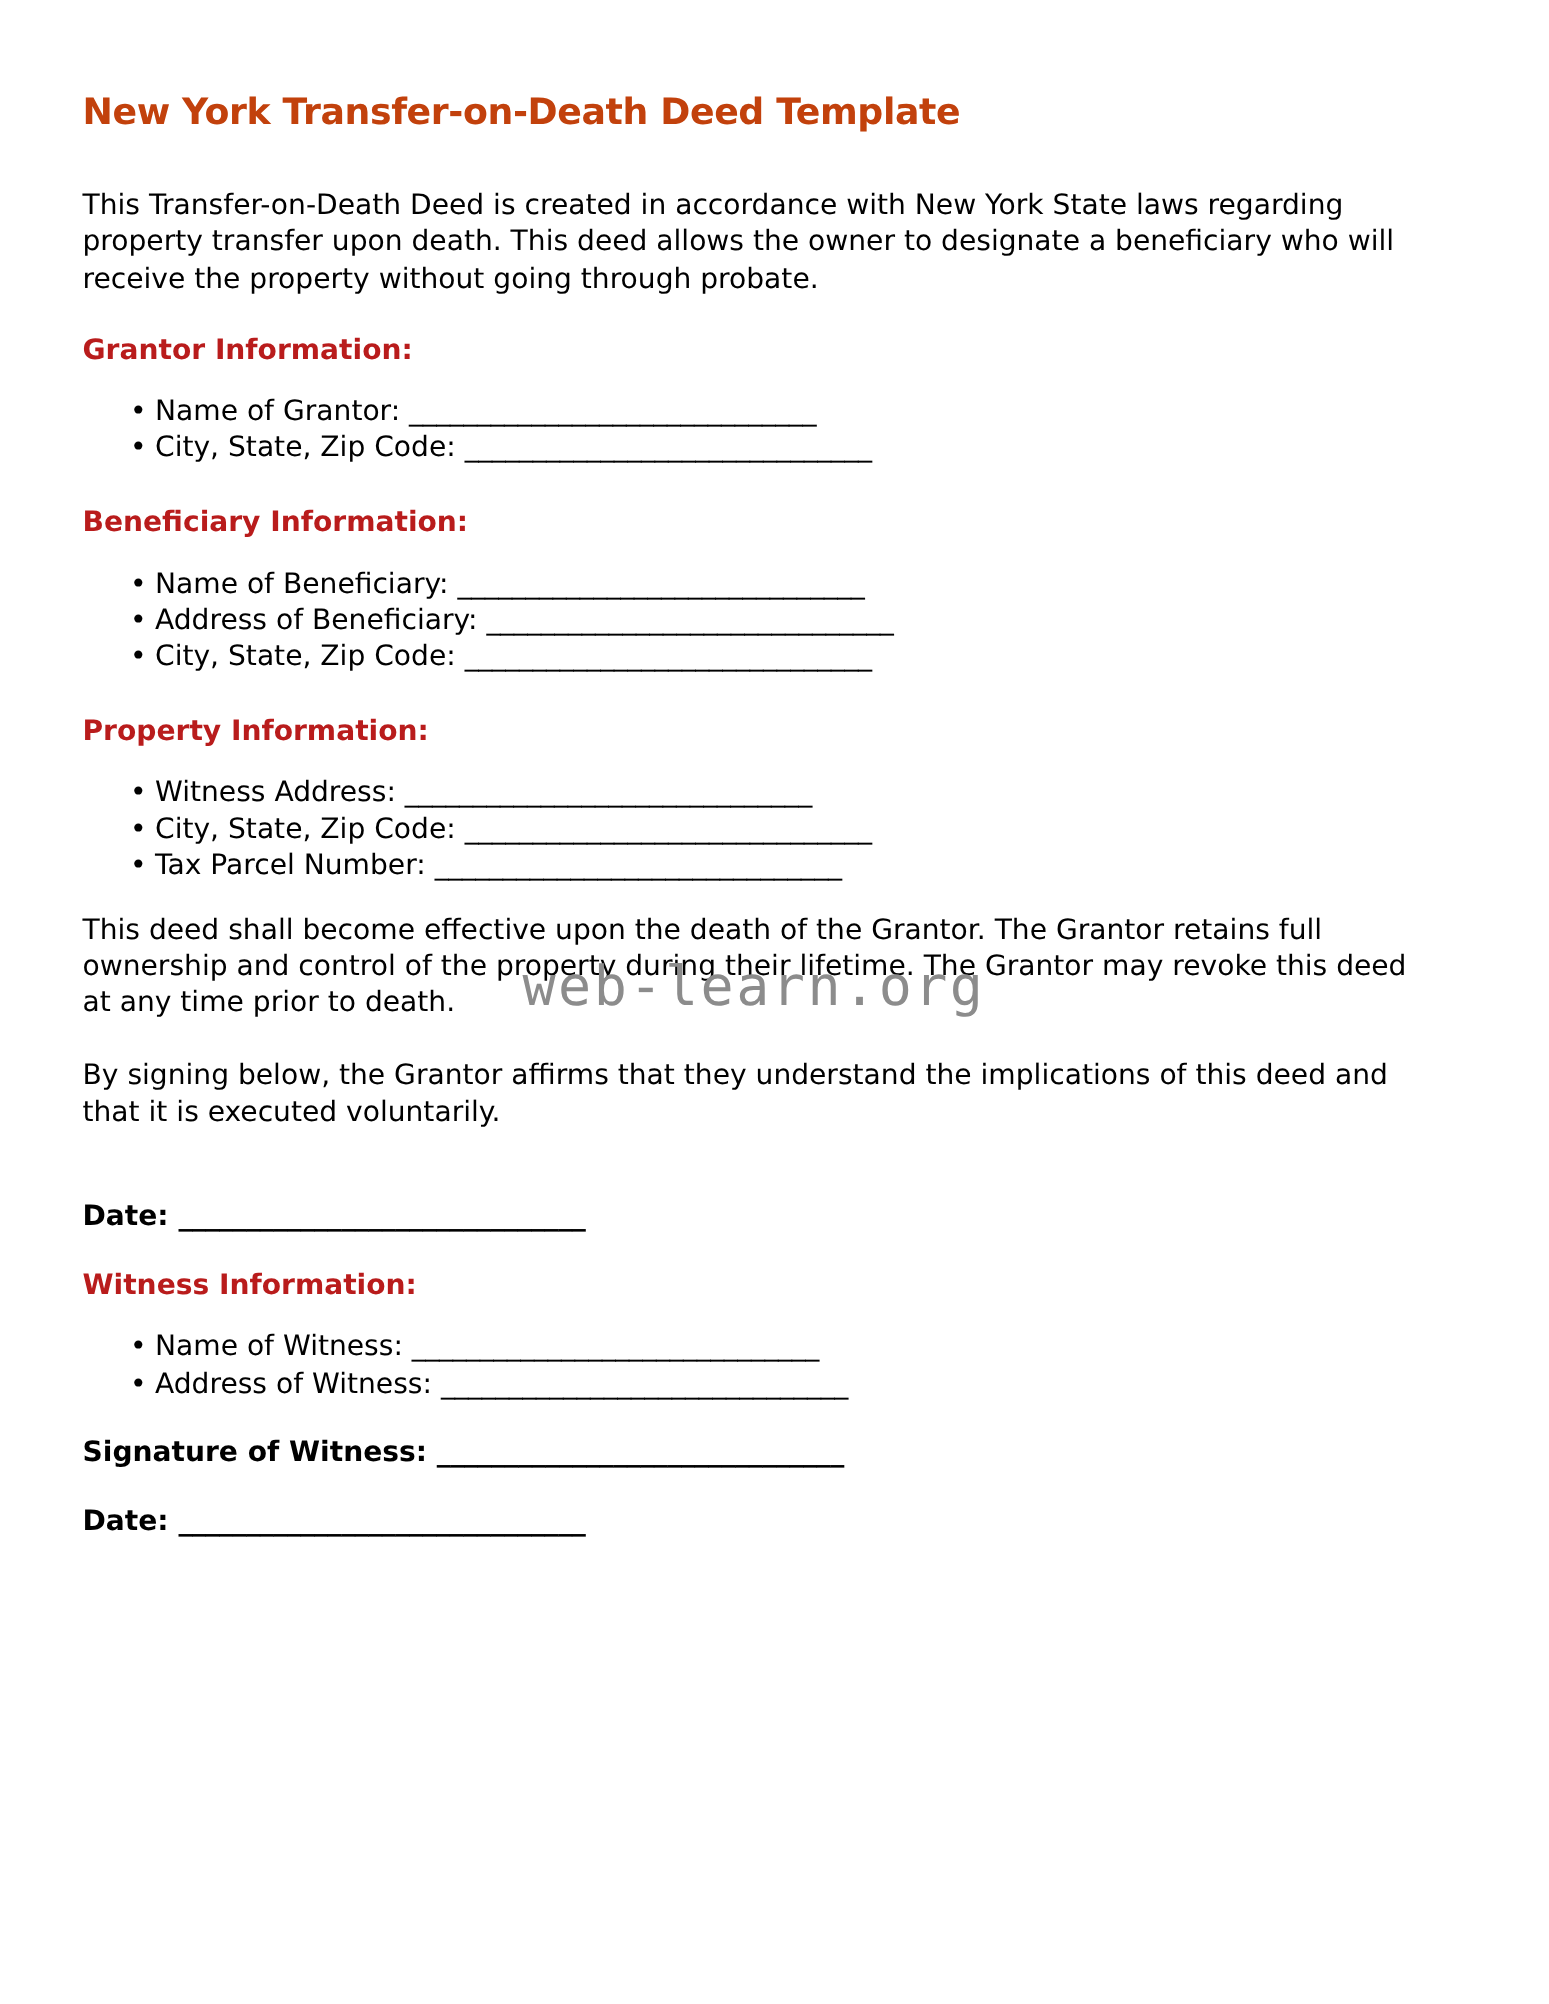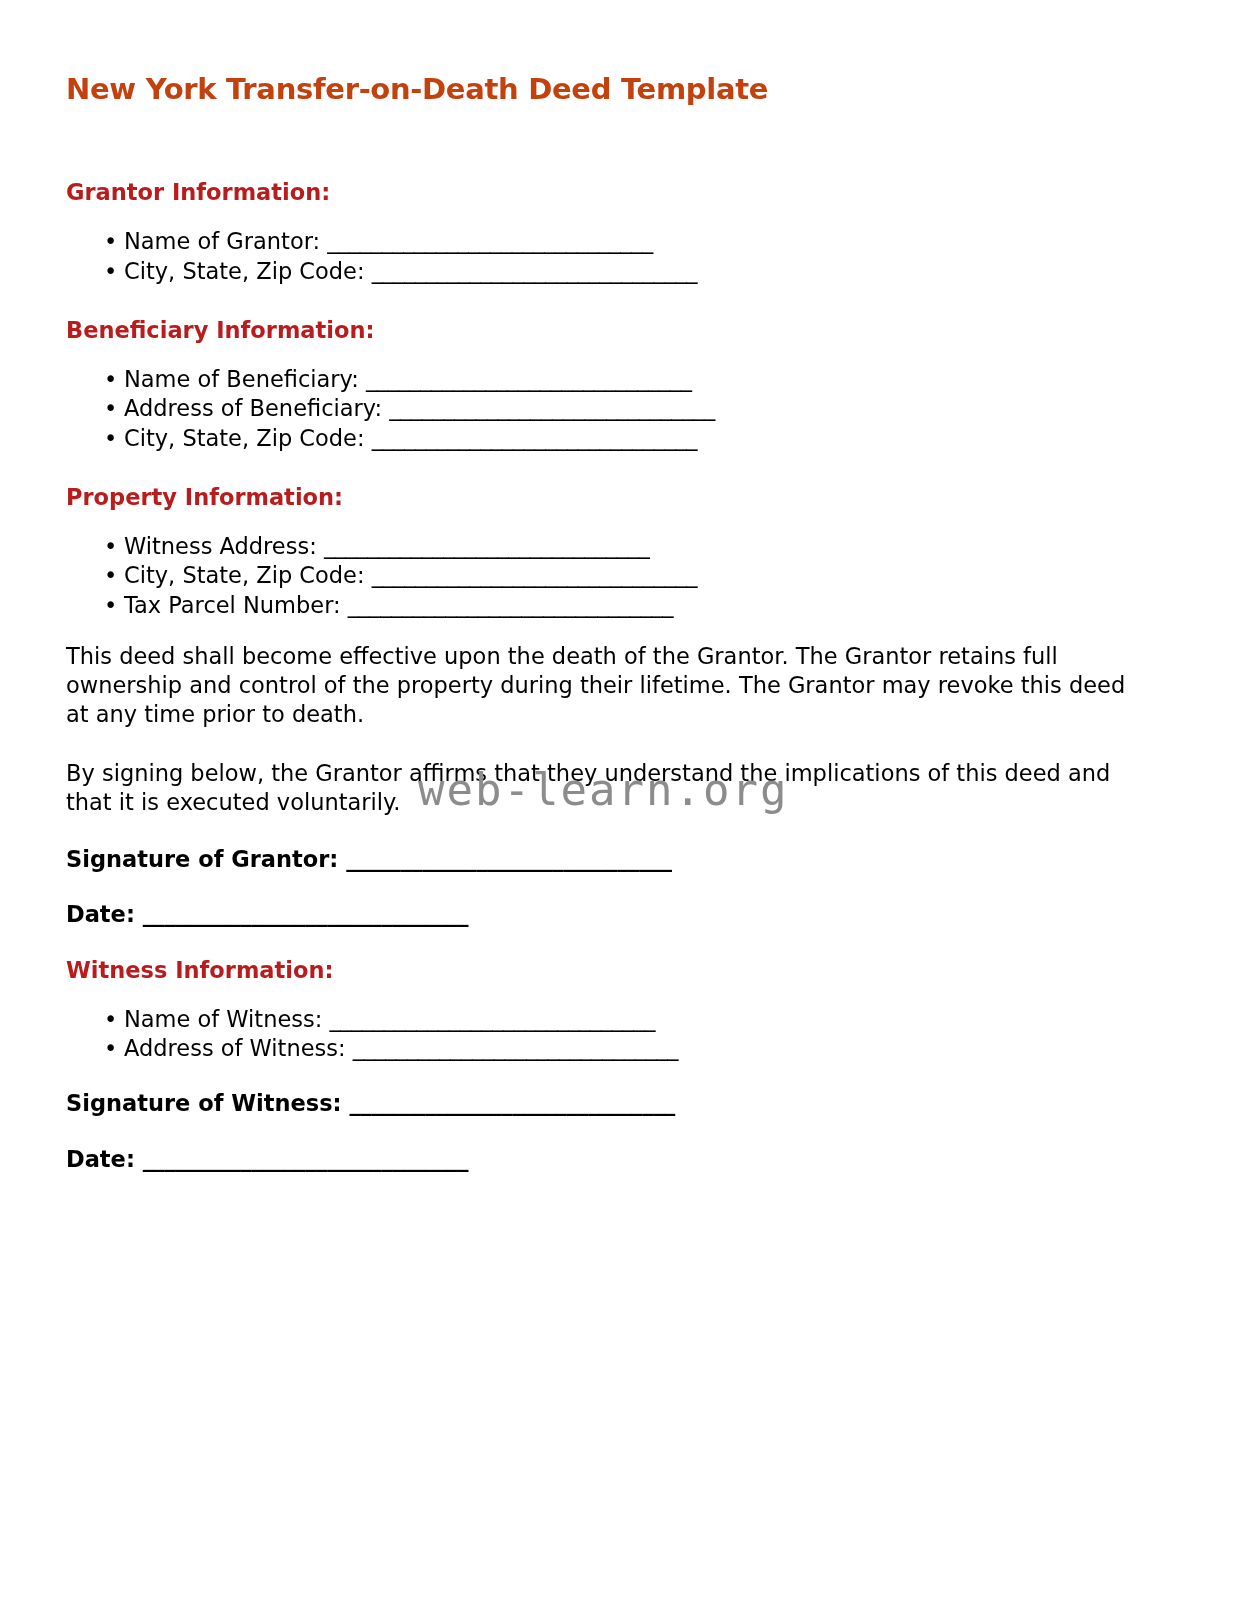--- a/index.html
+++ b/index.html
@@ -130,20 +130,21 @@
 <div class="page">
 
   <div class="watermark">web-learn.org</div>
 
   <div class="content">
 
     <h1 class="doc-title">New York Transfer-on-Death Deed Template</h1>
 
     <div class="sp-title-para"></div>
 
+    <p class="para">This Transfer-on-Death Deed is created in accordance with New York State laws regarding property transfer upon death. This deed allows the owner to designate a beneficiary who will receive the property without going through probate.</p>
 
     <div class="sp-para-head"></div>
 
     <div class="sec-head">Grantor Information:</div>
 
     <div class="sp-head-list"></div>
 
     <ul class="bullets">
       <li>
         <span class="bullet-dot">•</span><span>Name of Grantor:</span> <span class="blank">______________________________</span>
@@ -192,21 +193,20 @@
     <div class="sp-list-para"></div>
 
     <p class="para">This deed shall become effective upon the death of the Grantor. The Grantor retains full ownership and control of the property during their lifetime. The Grantor may revoke this deed at any time prior to death.</p>
 
     <div class="sp-para-para"></div>
 
     <p class="para">By signing below, the Grantor affirms that they understand the implications of this deed and that it is executed voluntarily.</p>
 
     <div class="sp-para-sig"></div>
 
-    <div class="sig-line"><span>Signature of Grantor:</span> <span class="blank">______________________________</span></div>
 
     <div class="sp-sig-sig"></div>
 
     <div class="sig-line"><span>Date:</span> <span class="blank">______________________________</span></div>
 
     <div class="sp-sig-head"></div>
 
     <div class="sec-head">Witness Information:</div>
 
     <div class="sp-head-list"></div>

